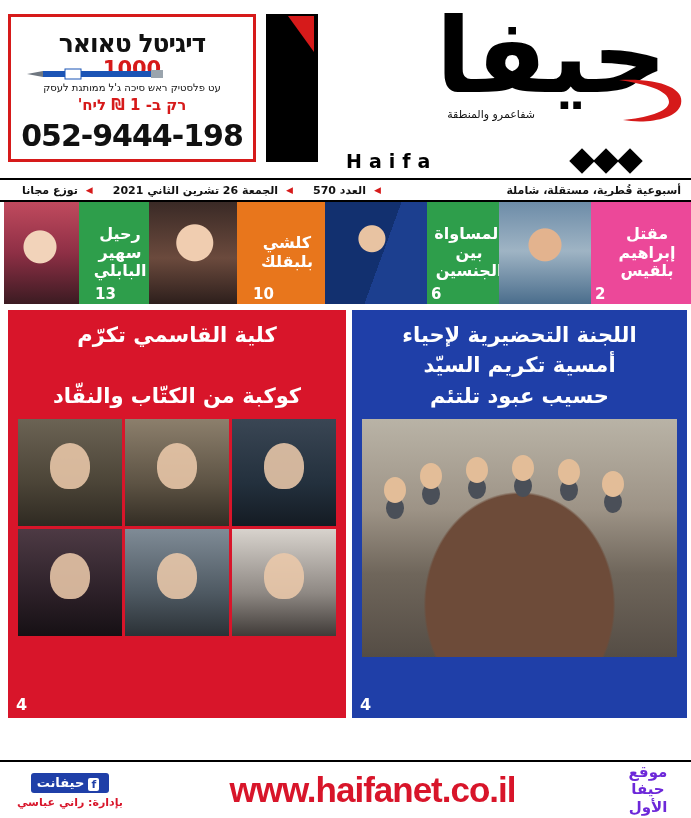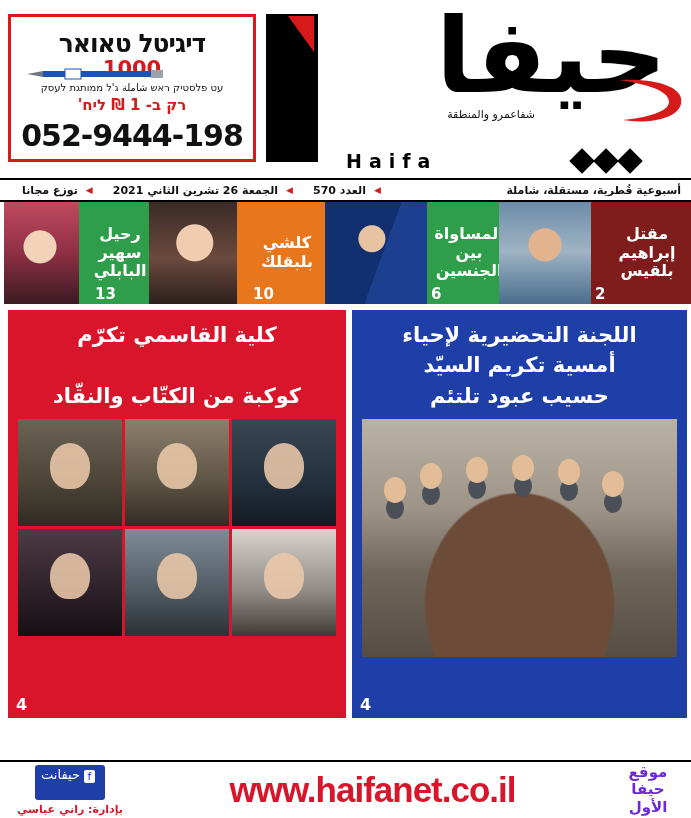--- a/index.html
+++ b/index.html
@@ -207,21 +207,21 @@
     line-height: 1.18;
     padding: 0 4px;
   }
   .teaser .pnum {
     position: absolute;
     bottom: 1px;
     font-size: 15px;
     font-weight: bold;
     color: #fff;
   }
-  .t-red   { background: #7f1d1d; }
+  .t-red   { background: #ec4899; }
   .t-orange{ background: #e8761c; }
   .t-green { background: #2e9e4b; }
 
   .photo {
     background: #8b8b8b;
     position: relative;
   }
 
   
   .ph-worker {
@@ -366,22 +366,22 @@
   .footer-left {
     width: 128px;
     direction: rtl;
     text-align: center;
   }
   .fb-pill {
     display: inline-block;
     background: #1f3fa8;
     color: #fff;
     font-size: 13px;
-    font-weight: normal;
-    padding: 2px 10px 17px 6px;
+    font-weight: bold;
+    padding: 2px 10px 2px 6px;
     border-radius: 3px;
   }
   .fb-pill .f {
     display: inline-block;
     background: #fff;
     color: #1f3fa8;
     width: 11px;
     height: 13px;
     line-height: 13px;
     text-align: center;
@@ -406,21 +406,21 @@
 
     <div class="ad-box">
       <div class="ad-title">דיגיטל טאואר</div>
       <div class="ad-1000">1000</div>
       <svg class="pen" viewBox="0 0 150 14">
         <rect x="18" y="4" width="108" height="6" fill="#1b54b5"></rect>
         <rect x="126" y="3" width="12" height="8" fill="#9aa4ad"></rect>
         <polygon points="18,4 2,7 18,10" fill="#6f7780"></polygon>
         <rect x="40" y="2" width="16" height="10" fill="#ffffff" stroke="#1b54b5" stroke-width="1"></rect>
       </svg>
-      <div class="ad-sub">עט פלסטיק ראש شاملة ג'ל ממותגת לעסק</div>
+      <div class="ad-sub">עט פלסטיק ראש סיכה ג'ל ממותגת לעסק</div>
       <div class="ad-price">רק ב- 1 ₪ ליח'</div>
       <div class="ad-phone">052-9444-198</div>
     </div>
 
     <div class="logo-zone">
       <div class="logo-black-block"></div>
       <div class="logo-red-wedge"></div>
       <div class="logo-arabic">حيفا</div>
       <svg class="logo-swoosh" viewBox="0 0 70 46">
         <path d="M4,2 C44,0 70,10 66,26 C62,42 30,46 8,42 C30,40 54,34 54,24 C54,12 30,6 4,2 Z" fill="#d61a1a"></path>

